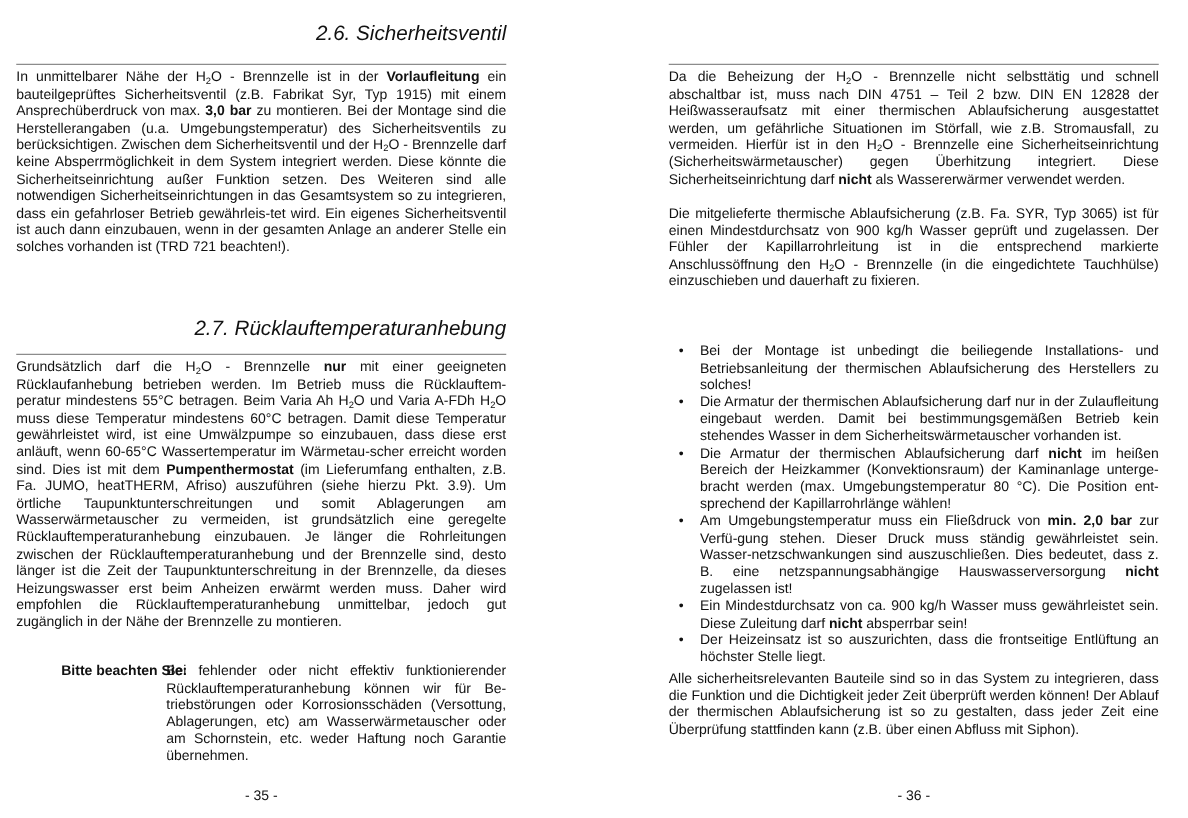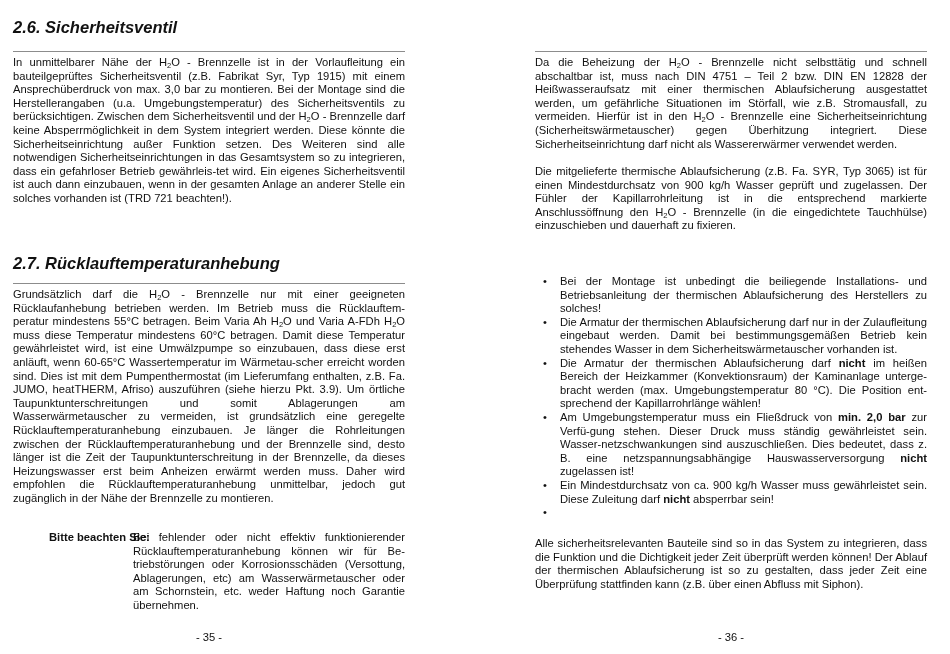--- a/index.html
+++ b/index.html
@@ -1,26 +1,26 @@
 <!DOCTYPE html>
 <html><head>
 <meta charset="utf-8">
 <style>
   html, body { margin: 0; padding: 0; background: #ffffff; }
   body { width: 950px; height: 654px; position: relative; overflow: hidden;
          font-family: "Liberation Sans", sans-serif; color: #111; }
   .page { position: absolute; top: 0; width: 392px; height: 654px; }
   #page-left { left: 13px; }
   #page-right { left: 535px; }
-  .sec-title { font-weight: bold; font-style: italic; font-size: 16.5px; text-align: left;
+  .sec-title { font-weight: normal; font-style: italic; font-size: 16.5px; text-align: right;
                margin: 0; position: absolute; left: 0; right: 0; }
   .rule { position: absolute; left: 0; right: 0; height: 0; border-top: 1.5px solid #8c8c8c; }
   .para { position: absolute; left: 0; right: 0; font-size: 11.2px; line-height: 13.6px;
           text-align: justify; margin: 0; }
-  .para b { font-weight: normal; margin-top: 16px; }
+  .para b { font-weight: bold; margin-top: 16px; }
   sub { font-size: 7.5px; line-height: 0; vertical-align: -2px; }
   .note { position: absolute; left: 0; right: 0; font-size: 11.2px; line-height: 13.6px; }
   .note-label { position: absolute; left: 0; top: 0; font-weight: bold; width: 112px; padding-left: 36px; }
   .note-text { position: absolute; left: 120px; right: 0; top: 0; text-align: justify; }
   .pagenum { position: absolute; left: 0; right: 0; text-align: center; font-size: 11.2px; }
   ul.bullets { position: absolute; left: 0; right: 0; margin: 0; padding: 0; list-style: none;
                font-size: 11.2px; line-height: 13.6px; }
   ul.bullets li { position: relative; padding-left: 25px; text-align: justify; }
   ul.bullets li .dot { position: absolute; left: 8px; top: 0; }
 </style>
@@ -50,19 +50,19 @@
 
   <p class="para" style="top:165px;"><span>Die mitgelieferte thermische Ablaufsicherung (z.B. Fa. SYR, Typ 3065) ist für einen Mindestdurchsatz von 900 kg/h Wasser geprüft und zugelassen. Der Fühler der Kapillarrohrleitung ist in die entsprechend markierte Anschlussöffnung den H</span><sub>2</sub><span>O - Brennzelle  (in die eingedichtete Tauchhülse) einzuschieben und dauerhaft zu fixieren.</span></p>
 
 
   <ul class="bullets" style="top:275px;">
     <li><span class="dot">•</span><span>Bei der Montage ist unbedingt die beiliegende Installations- und Betriebsanleitung der thermischen Ablaufsicherung des Herstellers zu solches!</span><b></b><span></span><b></b><span></span></li>
     <li><span class="dot">•</span><span>Die Armatur der thermischen Ablaufsicherung darf nur in der Zulaufleitung eingebaut werden. Damit bei bestimmungsgemäßen Betrieb kein stehendes Wasser in dem Sicherheitswärmetauscher vorhanden ist.</span><b></b><span></span><b></b><span></span></li>
     <li><span class="dot">•</span><span>Die Armatur der thermischen Ablaufsicherung darf </span><b>nicht</b><span> im heißen Bereich der Heizkammer (Konvektionsraum) der Kaminanlage unterge-bracht werden (max. Umgebungstemperatur 80 °C). Die Position ent-sprechend der Kapillarrohrlänge wählen!</span><b></b><span></span></li>
     <li><span class="dot">•</span><span>Am Umgebungstemperatur muss ein Fließdruck von </span><b>min. 2,0 bar</b><span> zur Verfü-gung stehen. Dieser Druck muss ständig gewährleistet sein. Wasser-netzschwankungen sind auszuschließen. Dies bedeutet, dass z. B. eine netzspannungsabhängige Hauswasserversorgung </span><b>nicht</b><span> zugelassen ist!</span></li>
     <li><span class="dot">•</span><span>Ein Mindestdurchsatz von ca. 900 kg/h Wasser muss gewährleistet sein. Diese Zuleitung darf </span><b>nicht</b><span> absperrbar sein!</span><b></b><span></span></li>
-    <li><span class="dot">•</span><b></b><span></span><b></b><span></span></li>
+    <li><span class="dot">•</span><span>Der Heizeinsatz ist so auszurichten, dass die frontseitige Entlüftung an höchster Stelle liegt.</span><b></b><span></span><b></b><span></span></li>
   </ul>
 
   <p class="para" style="top:537px;">Alle sicherheitsrelevanten Bauteile sind so in das System zu integrieren, dass die Funktion und die Dichtigkeit jeder Zeit überprüft werden können! Der Ablauf der thermischen Ablaufsicherung ist so zu gestalten, dass jeder Zeit eine Überprüfung stattfinden kann (z.B. über einen Abfluss mit Siphon).</p>
 
   <div class="pagenum" style="top:631px;">- 36 -</div>
 </div>
 
 </body></html>

